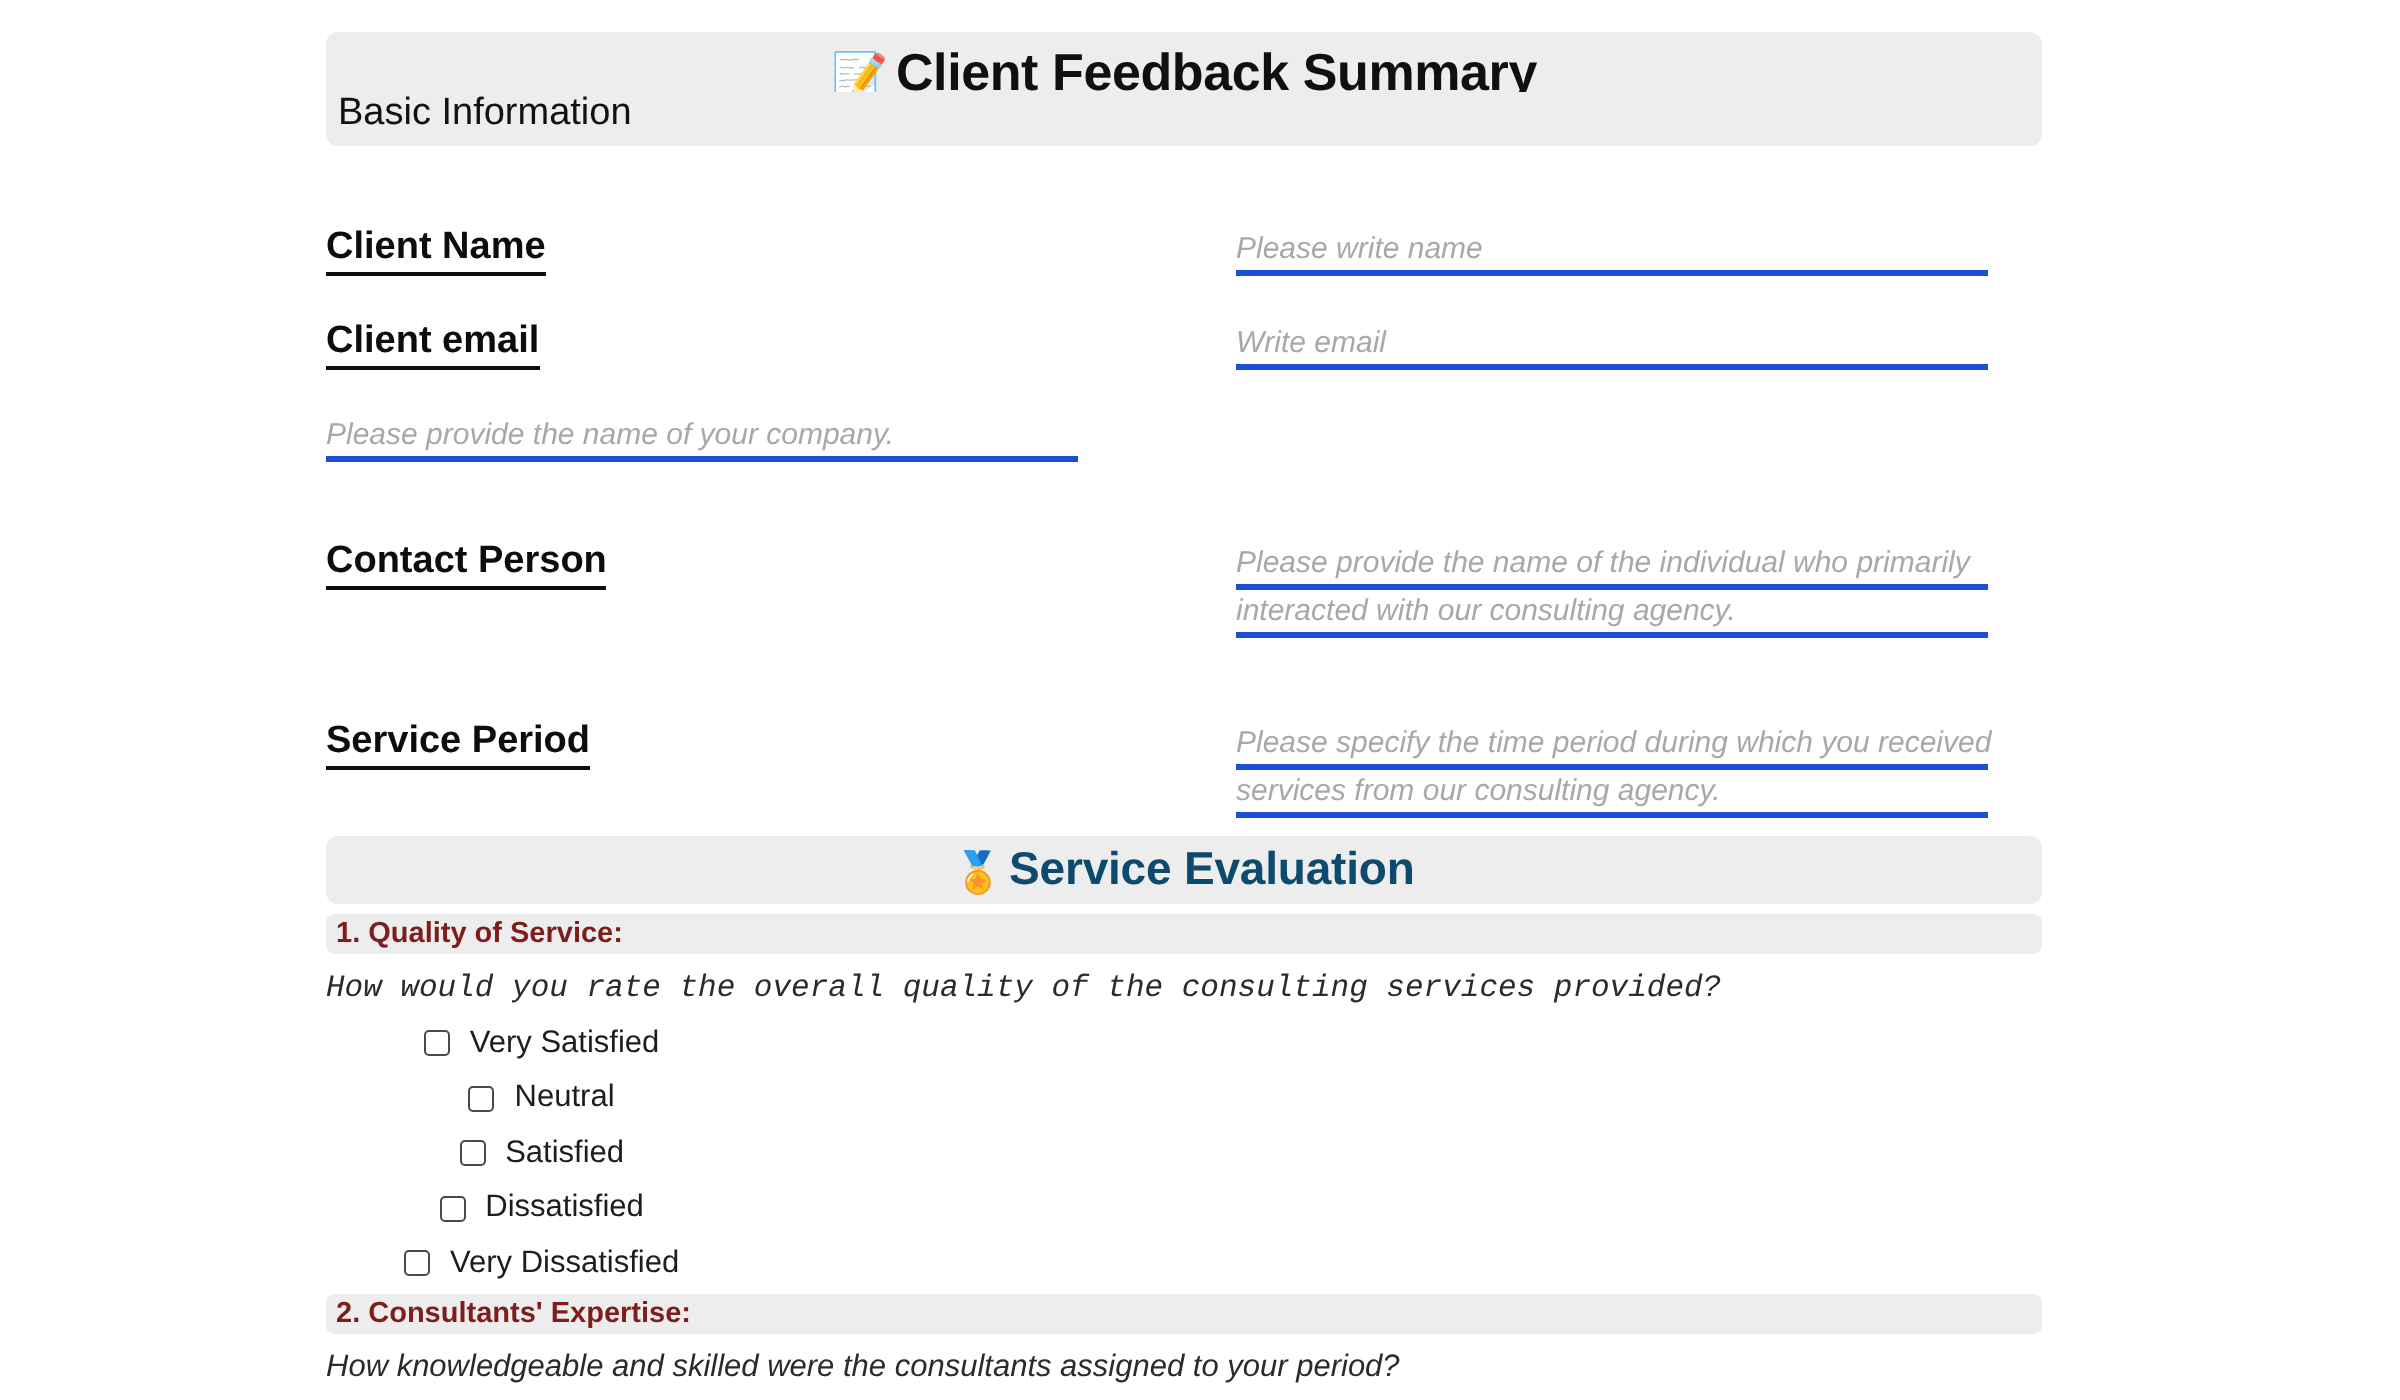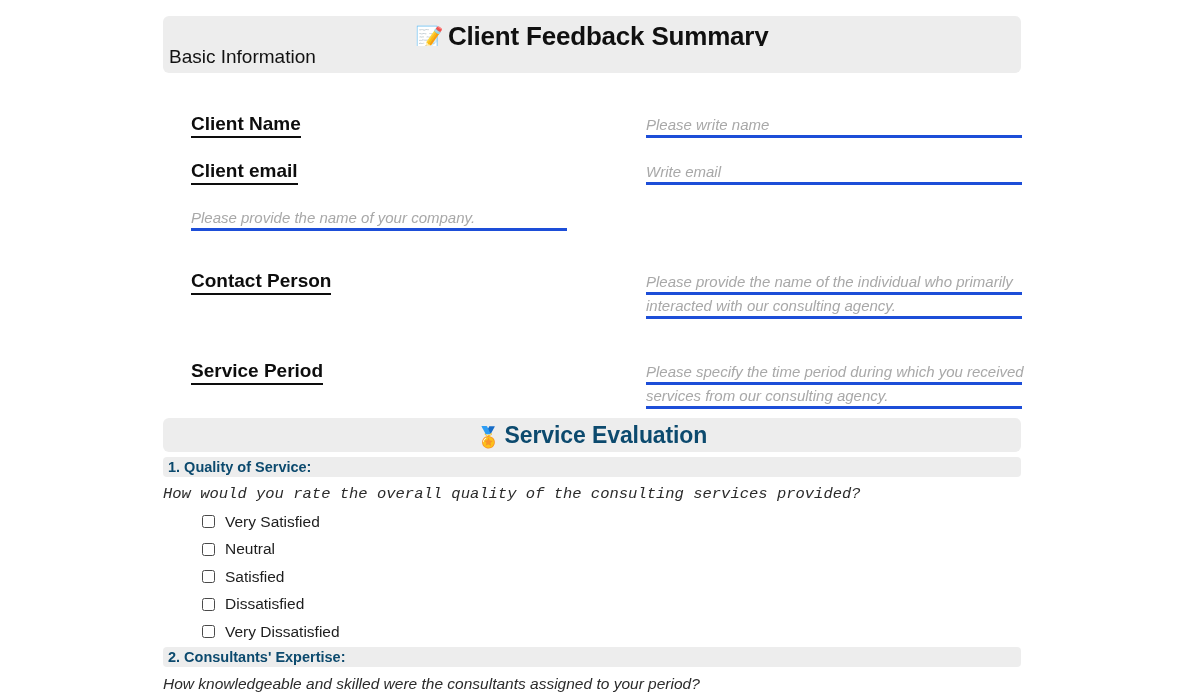--- a/index.html
+++ b/index.html
@@ -87,32 +87,31 @@
   .q-bar {
     height: 20px;
     display: flex;
     align-items: center;
     padding-left: 5px;
     border-radius: 4px;
   }
   .q-bar-label {
     font-size: 14.5px;
     font-weight: bold;
-    color: #0c4a6e;
+    color: #7f1d1d;
   }
   #q1-bar { top: 457px; }
   #q2-bar { top: 647px; }
 
   
   .field-row {
     position: absolute;
     left: 163px;
     width: 858px;
     display: flex;
-    margin-left: 28px;
   }
   .field-label-col {
     width: 455px;
     flex: 0 0 455px;
   }
   .field-label {
     display: inline-block;
     font-size: 19px;
     font-weight: bold;
     color: #0d0d0d;
@@ -157,20 +156,21 @@
 
   .option-list {
     position: absolute;
     left: 202px;
     top: 508px;
   }
   .option-item {
     display: flex;
     align-items: center;
     height: 27.5px;
+    justify-content: center;
   }
   .checkbox {
     width: 13px;
     height: 13px;
     border: 1.6px solid #4a4a4a;
     border-radius: 2.5px;
     background: #ffffff;
     box-sizing: border-box;
     flex: 0 0 13px;
   }

